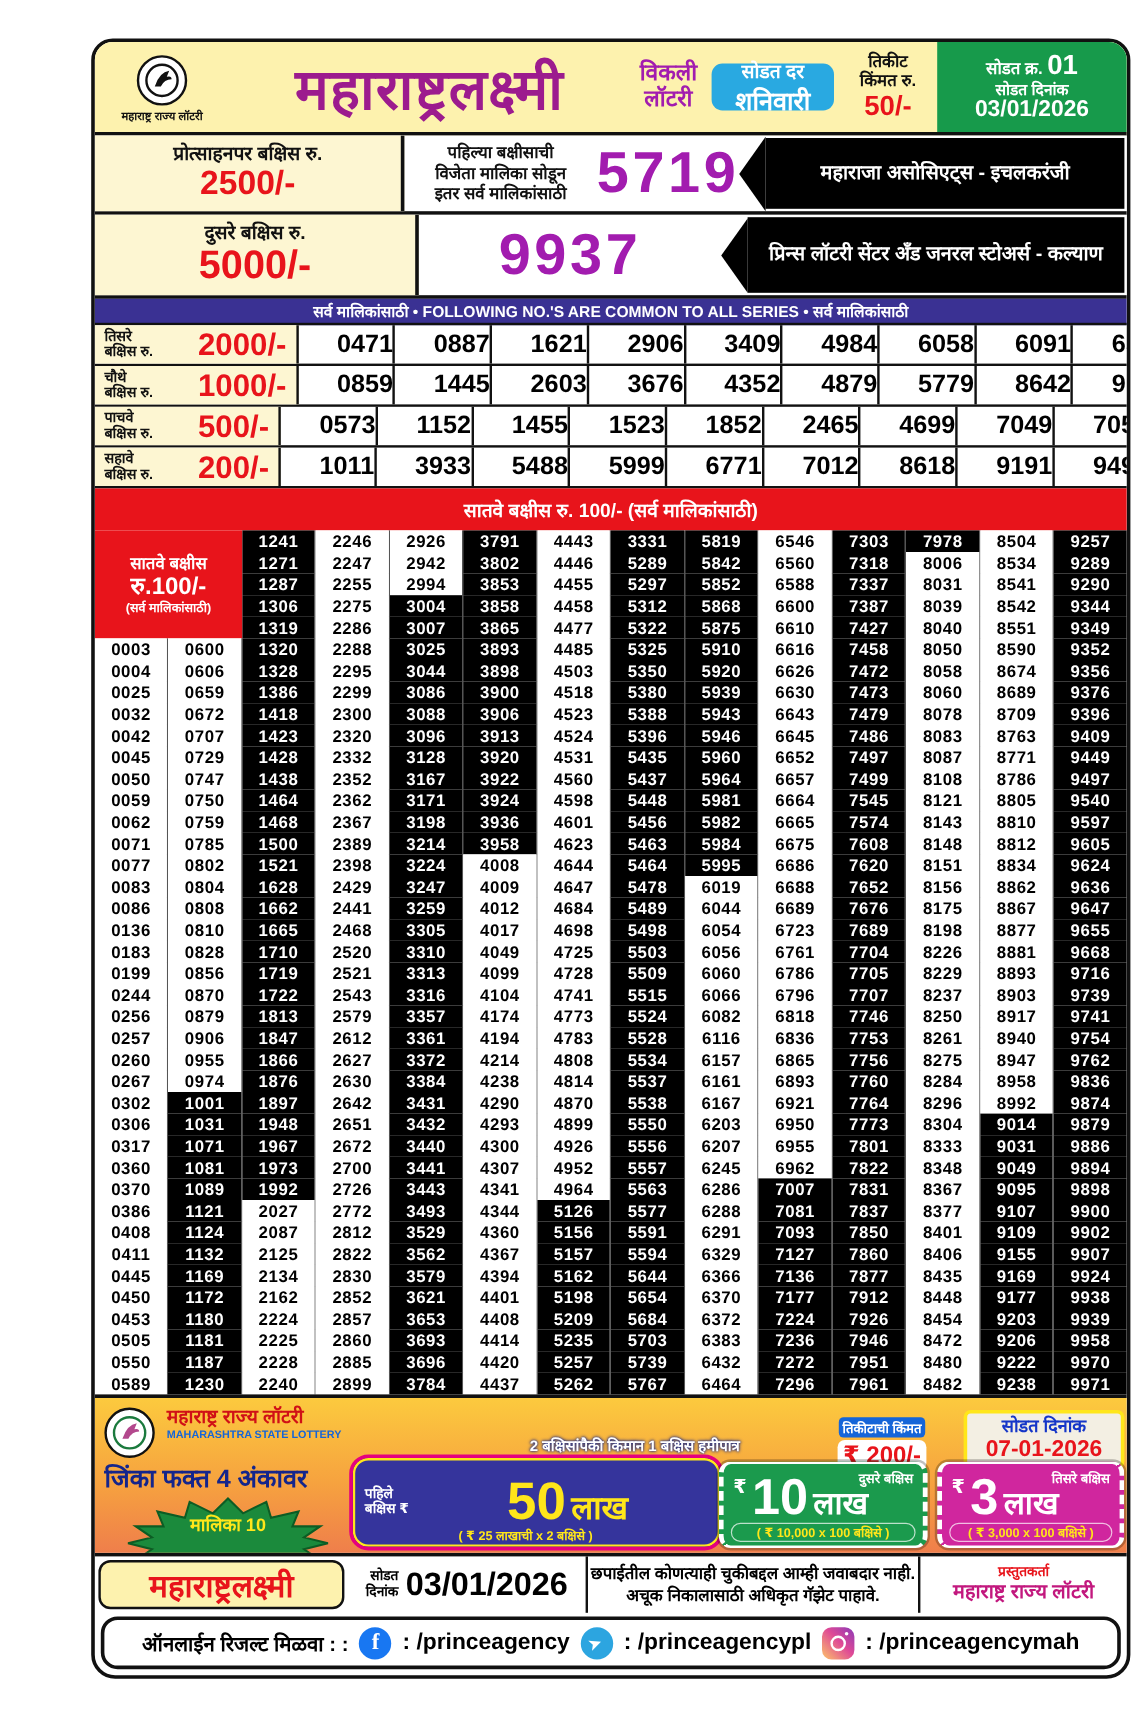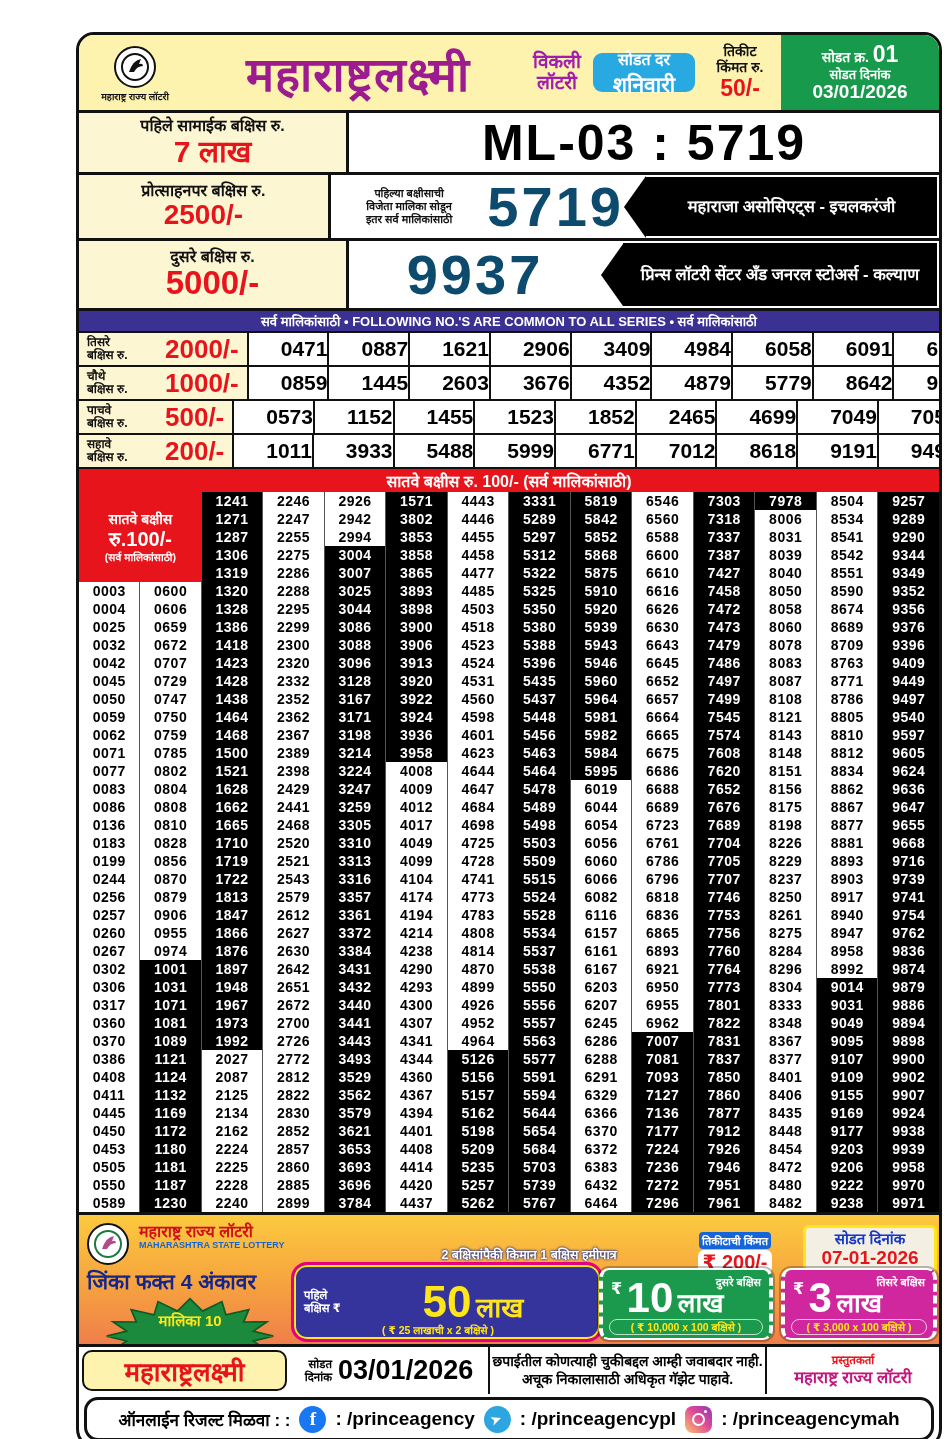--- a/index.html
+++ b/index.html
@@ -29,37 +29,37 @@
   .hdr-draw .dt-label { font-size:13px; } .hdr-draw .dt { font-size:19px; font-weight:800; }
   
   .row { display:flex; border-bottom:3px solid #111; background:#fff; }
   .lbl { width:270px; background:#fdf6d2; border-right:3px solid #111; display:flex; flex-direction:column; align-items:center; justify-content:center; line-height:1.1; }
   .lbl .t { font-size:16px; font-weight:700; color:#111; }
   .lbl .a { color:#e8141b; font-weight:800; }
   .r1 { height:62px; } .r1 .a { font-size:30px; }
   .r1-result { flex:1; display:flex; align-items:center; justify-content:center; font-size:50px; font-weight:800; color:#000; letter-spacing:2px; }
   .r2 { height:66px; } .r2 .a { font-size:28px; }
   .r3 { height:70px; } .r3 .a { font-size:33px; }
-  .note { width:168px; display:flex; flex-direction:column; align-items:center; justify-content:center; font-size:11px; font-weight:700; color:#111; line-height:1.2; }
-  .bignum { flex:1; display:flex; align-items:center; justify-content:center; font-size:56px; font-weight:800; color:#0c4a6e; letter-spacing:3px; }
+  .note { width:168px; display:flex; flex-direction:column; align-items:center; justify-content:center; font-size:14px; font-weight:700; color:#111; line-height:1.2; }
+  .bignum { flex:1; display:flex; align-items:center; justify-content:center; font-size:48px; font-weight:800; color:#a21caf; letter-spacing:3px; }
   .seller-wrap { width:338px; display:flex; align-items:stretch; padding:2px 2px 2px 0; }
   .seller-arrow { width:0; height:0; border-top:31px solid transparent; border-bottom:31px solid transparent; border-right:22px solid #000; align-self:center; }
   .seller { flex:1; background:#000; color:#fff; display:flex; align-items:center; justify-content:center; text-align:center; font-size:16.5px; font-weight:700; padding:0 6px; line-height:1.2; }
   
   .strip { height:22px; background:#3a3193; color:#fff; font-size:13px; font-weight:700; display:flex; align-items:center; justify-content:center; border-bottom:2px solid #111; }
   
   .prow { display:flex; height:34px; border-bottom:2px solid #111; }
   .prow .plbl { width:270px; background:#fdf6d2; border-right:2px solid #111; display:flex; align-items:center; padding:0 8px; }
   .prow .pl-text { width:78px; font-size:12px; font-weight:700; line-height:1.1; color:#111; }
   .prow .pl-amt { flex:1; text-align:center; color:#e8141b; font-weight:800; font-size:26px; }
   .prow .pnums { flex:1; display:flex; }
   .prow .pcell { flex:1; border-right:2px solid #111; display:flex; align-items:center; justify-content:center; font-size:21px; font-weight:700; color:#000;padding-left:32px; }
   .prow .pcell:last-child { border-right:none; }
   
-  .sev-banner { height:23px; background:#e8141b; color:#fff; display:flex; align-items:center; justify-content:center; font-size:16px; font-weight:700; }
+  .sev-banner { height:35px; background:#e8141b; color:#fff; display:flex; align-items:center; justify-content:center; font-size:16px; font-weight:700; }
   .ntable { display:flex; }
   .left-pair { width:14.28%; display:flex; flex-direction:column; }
   .red-block { height:90px; background:#e8141b; color:#fff; text-align:center; display:flex; flex-direction:column; align-items:center; justify-content:center; line-height:1.15; }
   .red-block .b1 { font-size:14px; font-weight:800; }
   .red-block .b2 { font-size:20px; font-weight:800; }
   .red-block .b3 { font-size:10.5px; font-weight:700; }
   .pair-row { display:flex; flex:1; }
   .num-col { flex:1; display:flex; flex-direction:column; border-right:1.5px solid #555; }
   .ntable > .num-col:last-child { border-right:none; }
   .ncell { height:18px; line-height:18px; text-align:center; font-size:14px; font-weight:700; letter-spacing:.5px; }
@@ -146,27 +146,20 @@
       <span>किंमत रु.</span>
       <span class="amt">50/-</span>
     </div>
     <div class="hdr-draw">
       <span class="no-line"><span>सोडत क्र.</span> <span class="no-big">01</span></span>
       <span class="dt-label">सोडत दिनांक</span>
       <span class="dt">03/01/2026</span>
     </div>
   </div>
 
-  <div class="row r1">
-    <div class="lbl">
-      <span class="t">पहिले सामाईक बक्षिस रु.</span>
-      <span class="a">7 लाख</span>
-    </div>
-    <div class="r1-result">ML-03 : 5719</div>
-  </div>
 
   <div class="row r2">
     <div class="lbl">
       <span class="t">प्रोत्साहनपर बक्षिस रु.</span>
       <span class="a">2500/-</span>
     </div>
     <div class="note">
       <span>पहिल्या बक्षीसाची</span>
       <span>विजेता मालिका सोडून</span>
       <span>इतर सर्व मालिकांसाठी</span>
@@ -472,21 +465,21 @@
         <div class="ncell b">3529</div>
         <div class="ncell b">3562</div>
         <div class="ncell b">3579</div>
         <div class="ncell b">3621</div>
         <div class="ncell b">3653</div>
         <div class="ncell b">3693</div>
         <div class="ncell b">3696</div>
         <div class="ncell b">3784</div>
       </div>
       <div class="num-col">
-        <div class="ncell b">1571</div>
+        <div class="ncell b">3791</div>
         <div class="ncell b">3802</div>
         <div class="ncell b">3853</div>
         <div class="ncell b">3858</div>
         <div class="ncell b">3865</div>
         <div class="ncell b">3893</div>
         <div class="ncell b">3898</div>
         <div class="ncell b">3900</div>
         <div class="ncell b">3906</div>
         <div class="ncell b">3913</div>
         <div class="ncell b">3920</div>

